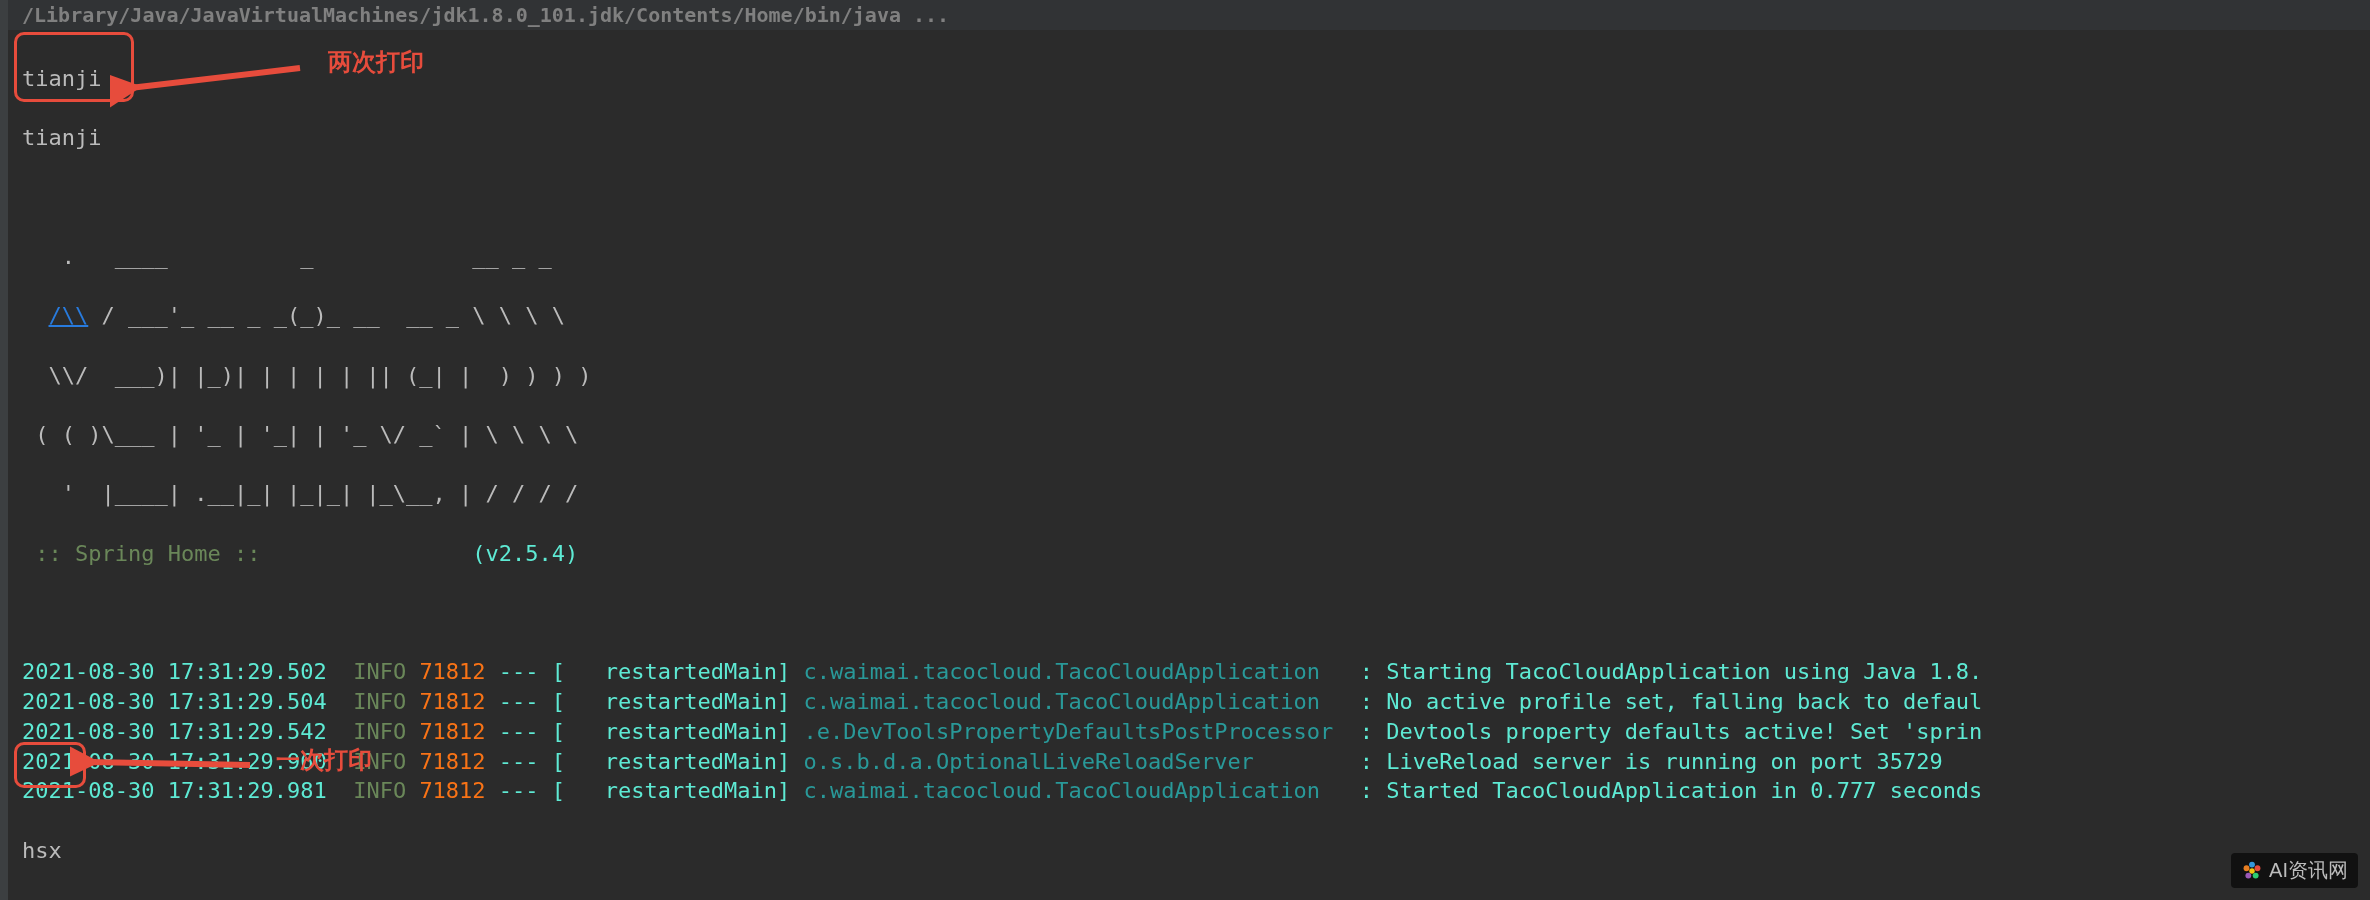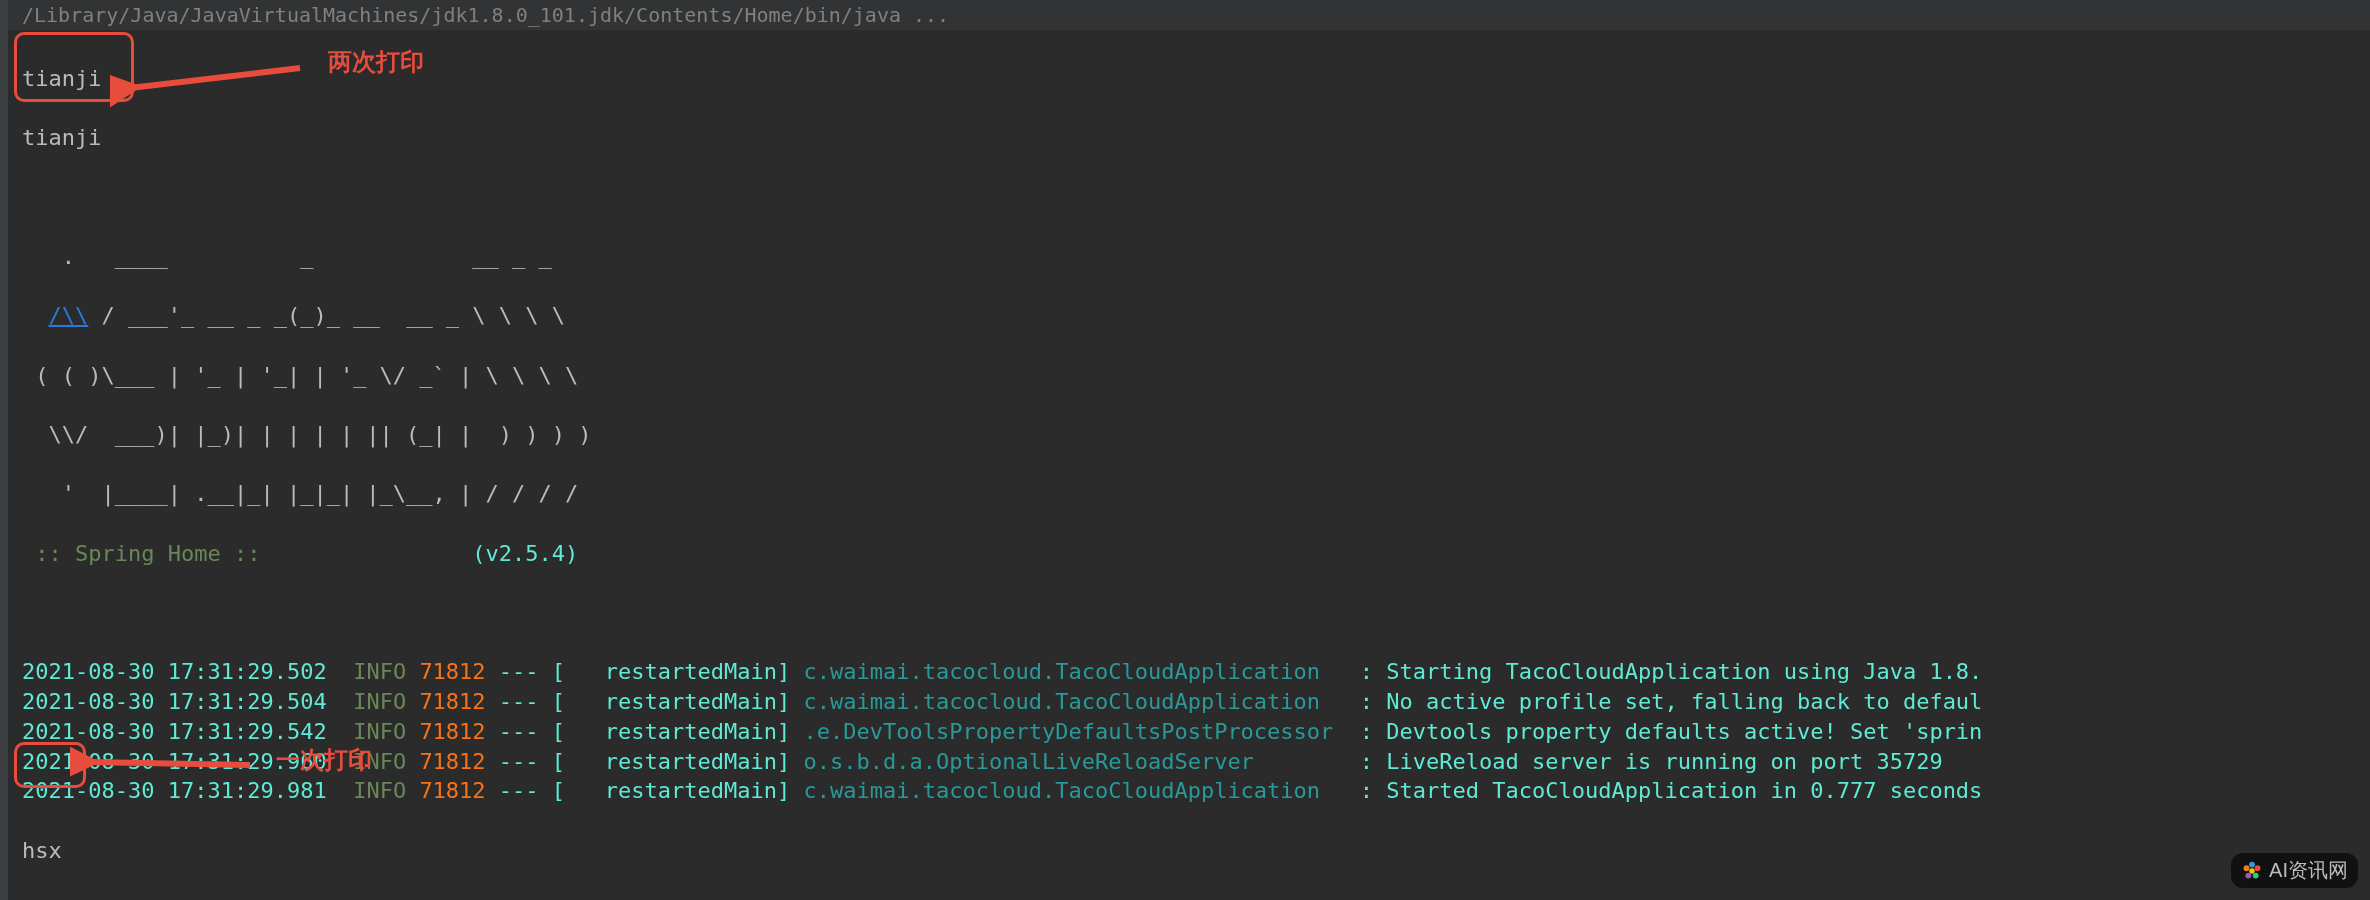--- a/index.html
+++ b/index.html
@@ -23,20 +23,21 @@
   }
   .headerline {
     background: #313335;
     color: #808080;
     padding: 0 22px;
     height: 30px;
     line-height: 30px;
     font-size: 20px;
     white-space: pre;
     overflow: hidden;
+    font-weight: bold;
   }
   .console {
     padding: 4px 22px 0 22px;
     white-space: pre;
   }
   .line { white-space: pre; }
   .green  { color: #6a8759; }
   .log-info { color: #6a8759; }
   .mag    { color: #f97316; }
   .teal   { color: #299999; }
@@ -65,21 +66,21 @@
 
   .watermark {
     position: absolute;
     right: 12px;
     bottom: 12px;
     background: #111;
     color: #bbb;
     font-family: "PingFang SC","Microsoft YaHei",sans-serif;
     font-size: 20px;
     padding: 4px 10px;
-    border-radius: 12px;
+    border-radius: 4px;
     display: flex;
     align-items: center;
     gap: 6px;
   }
   .watermark .flower {
     width: 22px; height: 22px; display:inline-block;
   }
 </style>
 </head>
 <body>
@@ -87,22 +88,22 @@
 <div class="gutter"></div>
 
 <div class="headerline">/Library/Java/JavaVirtualMachines/jdk1.8.0_101.jdk/Contents/Home/bin/java ...</div>
 
 <div class="console">
 <div class="line">tianji</div>
 <div class="line">tianji</div>
 <div class="line"> </div>
 <div class="line">   .   ____          _            __ _ _</div>
 <div class="line"><span>  </span><span class="blue">/\\</span><span> / ___'_ __ _ _(_)_ __  __ _ \ \ \ \</span></div>
+<div class="line">  \\/  ___)| |_)| | | | | || (_| |  ) ) ) )</div>
 <div class="line"> ( ( )\___ | '_ | '_| | '_ \/ _` | \ \ \ \</div>
-<div class="line">  \\/  ___)| |_)| | | | | || (_| |  ) ) ) )</div>
 <div class="line">   '  |____| .__|_| |_|_| |_\__, | / / / /</div>
 <div class="line"><span class="green"> :: Spring Home :: </span><span class="grey">               (v2.5.4)</span></div>
 <div class="line"> </div>
 <div id="logs"><div class="line"><span class="grey">2021-08-30 17:31:29.502</span>  <span class="log-info">INFO</span> <span class="mag">71812</span> <span class="grey">---</span> <span class="grey">[   restartedMain]</span> <span class="teal">c.waimai.tacocloud.TacoCloudApplication  </span> <span class="grey">: Starting TacoCloudApplication using Java 1.8.</span></div><div class="line"><span class="grey">2021-08-30 17:31:29.504</span>  <span class="log-info">INFO</span> <span class="mag">71812</span> <span class="grey">---</span> <span class="grey">[   restartedMain]</span> <span class="teal">c.waimai.tacocloud.TacoCloudApplication  </span> <span class="grey">: No active profile set, falling back to defaul</span></div><div class="line"><span class="grey">2021-08-30 17:31:29.542</span>  <span class="log-info">INFO</span> <span class="mag">71812</span> <span class="grey">---</span> <span class="grey">[   restartedMain]</span> <span class="teal">.e.DevToolsPropertyDefaultsPostProcessor </span> <span class="grey">: Devtools property defaults active! Set 'sprin</span></div><div class="line"><span class="grey">2021-08-30 17:31:29.960</span>  <span class="log-info">INFO</span> <span class="mag">71812</span> <span class="grey">---</span> <span class="grey">[   restartedMain]</span> <span class="teal">o.s.b.d.a.OptionalLiveReloadServer       </span> <span class="grey">: LiveReload server is running on port 35729</span></div><div class="line"><span class="grey">2021-08-30 17:31:29.981</span>  <span class="log-info">INFO</span> <span class="mag">71812</span> <span class="grey">---</span> <span class="grey">[   restartedMain]</span> <span class="teal">c.waimai.tacocloud.TacoCloudApplication  </span> <span class="grey">: Started TacoCloudApplication in 0.777 seconds</span></div></div>
 <div class="line">hsx</div>
 
 
 </div>
 
 <div class="anno-box" style="left:14px; top:32px; width:114px; height:64px;"></div>

